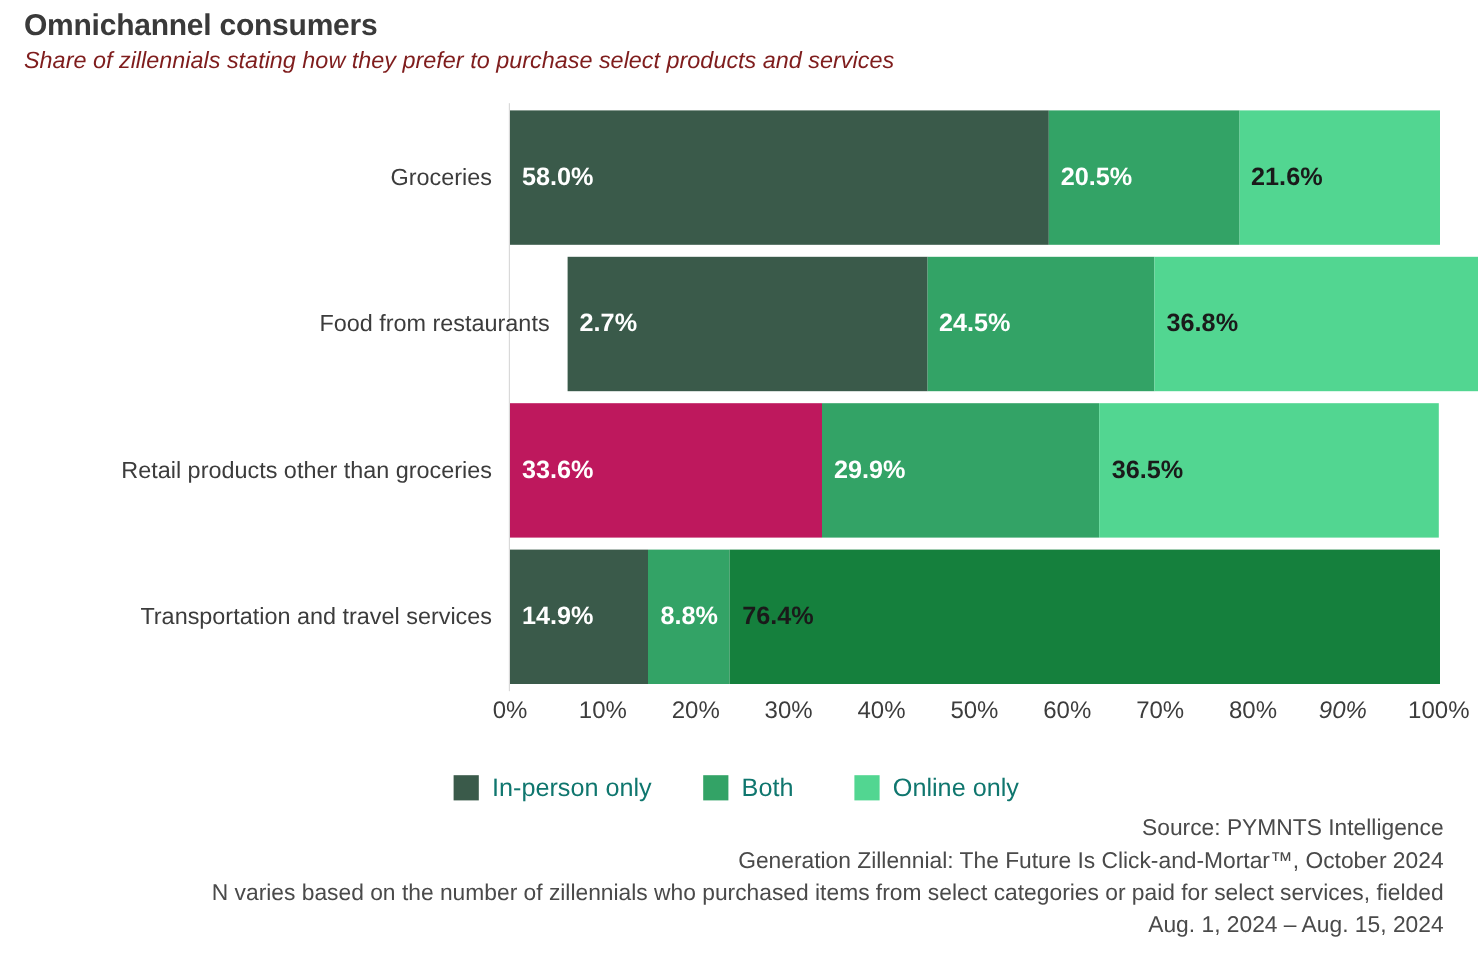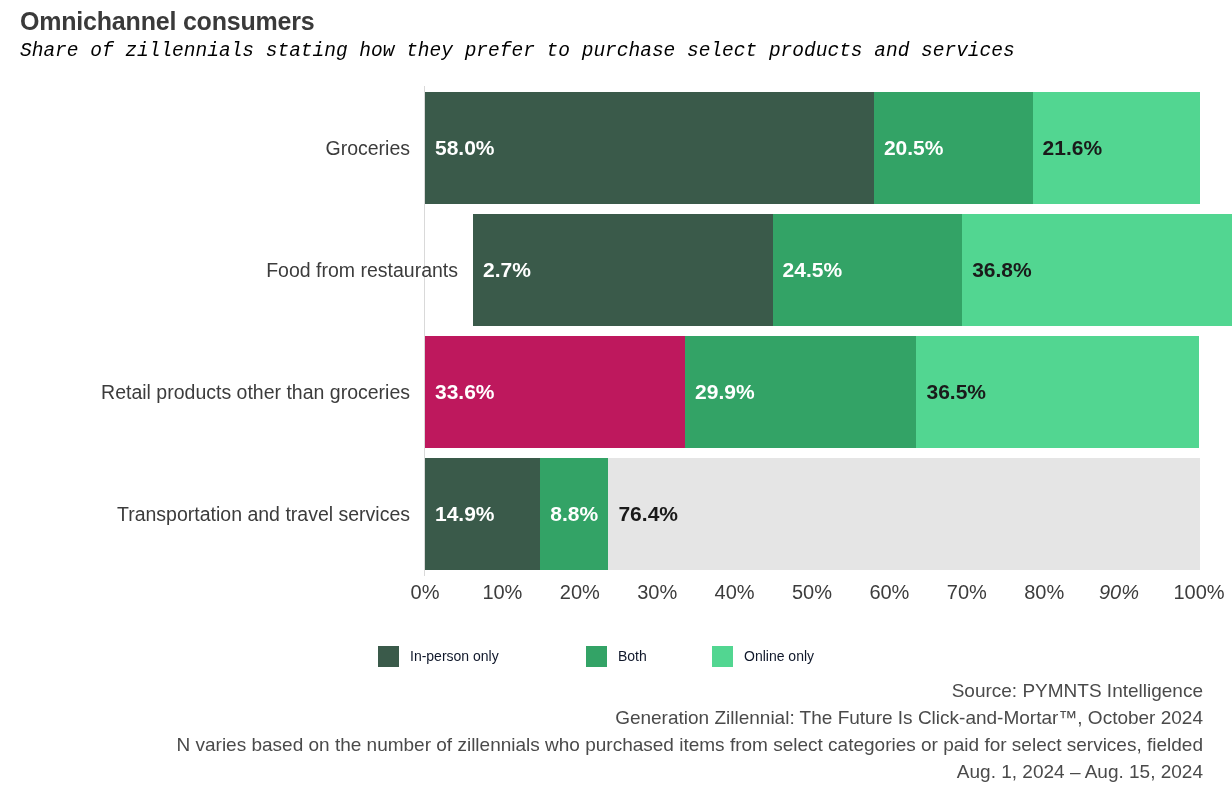--- a/index.html
+++ b/index.html
@@ -27,25 +27,24 @@
     font-size: 25px;
     font-weight: bold;
     color: #3a3a3a;
     letter-spacing: -0.2px;
     line-height: 30px;
     white-space: nowrap;
   }
   #chart-subtitle {
     font-size: 19.5px;
     font-style: italic;
-    color: #000000;
+    color: #7f1d1d;
     line-height: 26px;
     margin-top: 2px;
     white-space: nowrap;
-    font-family: Liberation Mono, monospace;
   }
 
   
   #plot {
     position: absolute;
     left: 0px;
     top: 86px;
     width: 1232px;
     height: 490px;
   }
@@ -140,22 +139,22 @@
     align-items: center;
     white-space: nowrap;
   }
   .legend-swatch {
     width: 21px;
     height: 21px;
     display: inline-block;
     margin-right: 11px;
   }
   .legend-text {
-    font-size: 14px;
-    color: #0f172a;
+    font-size: 21px;
+    color: #0f766e;
     line-height: 21px;
   }
 
   
   #footer {
     position: absolute;
     left: 20px;
     top: 677px;
     width: 1183px;
     text-align: right;
@@ -222,21 +221,21 @@
       </div>
       <div class="bar-row" style="top: 372px;">
         <div class="cat-label">Transportation and travel services</div>
         <div class="bar-track">
           <div class="seg inperson" style="left: 0px; width: 115.326px; background: rgb(58, 90, 74);">
             <span class="seg-label">14.9%</span>
           </div>
           <div class="seg both" style="left: 115.326px; width: 68.112px; background: rgb(51, 163, 102);">
             <span class="seg-label">8.8%</span>
           </div>
-          <div class="seg online" style="left: 183.438px; width: 591.336px; background: #e5e5e5;">
+          <div class="seg online" style="left: 183.438px; width: 591.336px; background: #15803d;">
             <span class="seg-label">76.4%</span>
           </div>
         </div>
       </div>
     </div>
 </div>
 
 <div id="xaxis">
     <div class="xtick" style="left: 425px;">0%</div>
     <div class="xtick" style="left: 502.4px;">10%</div>

